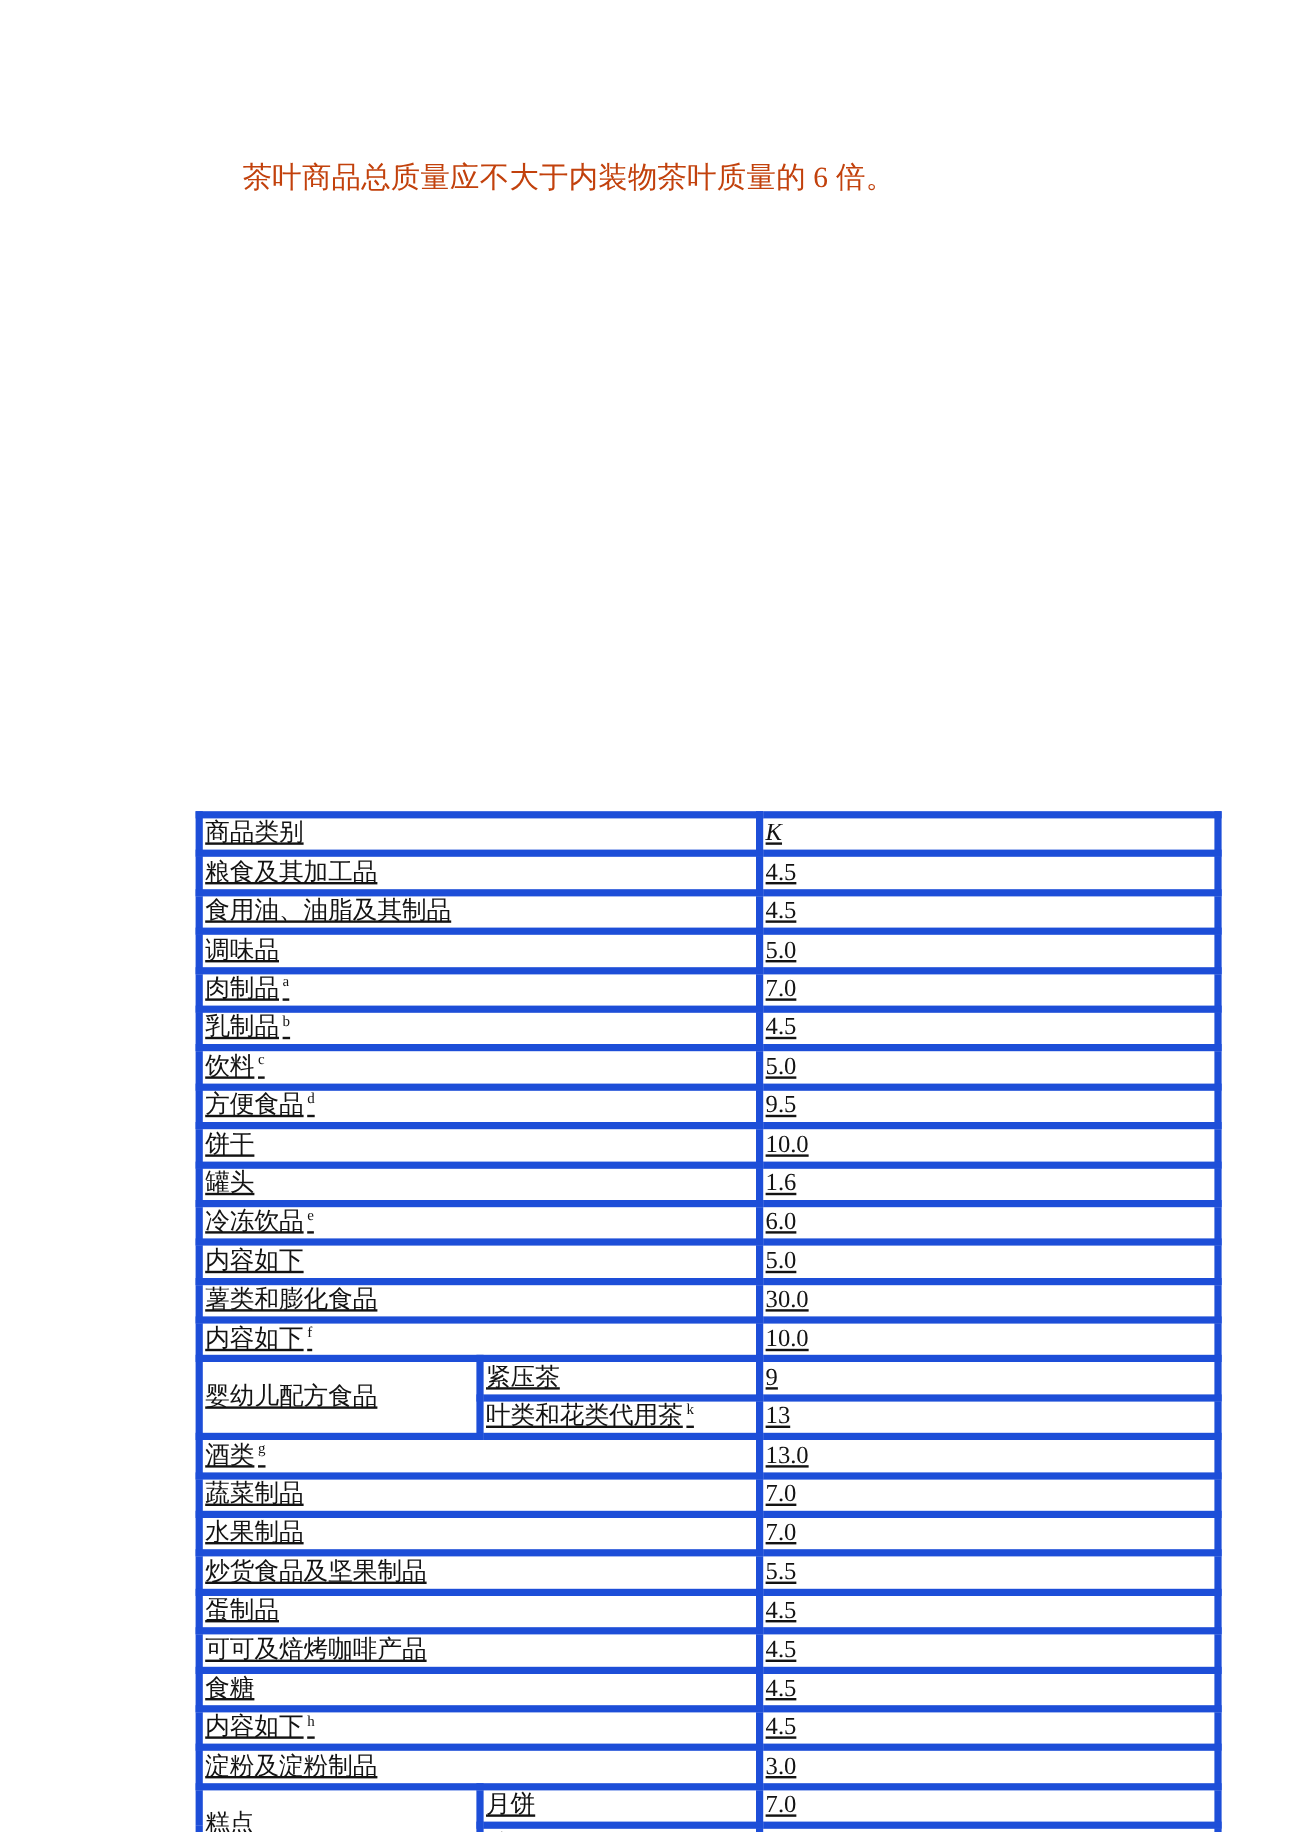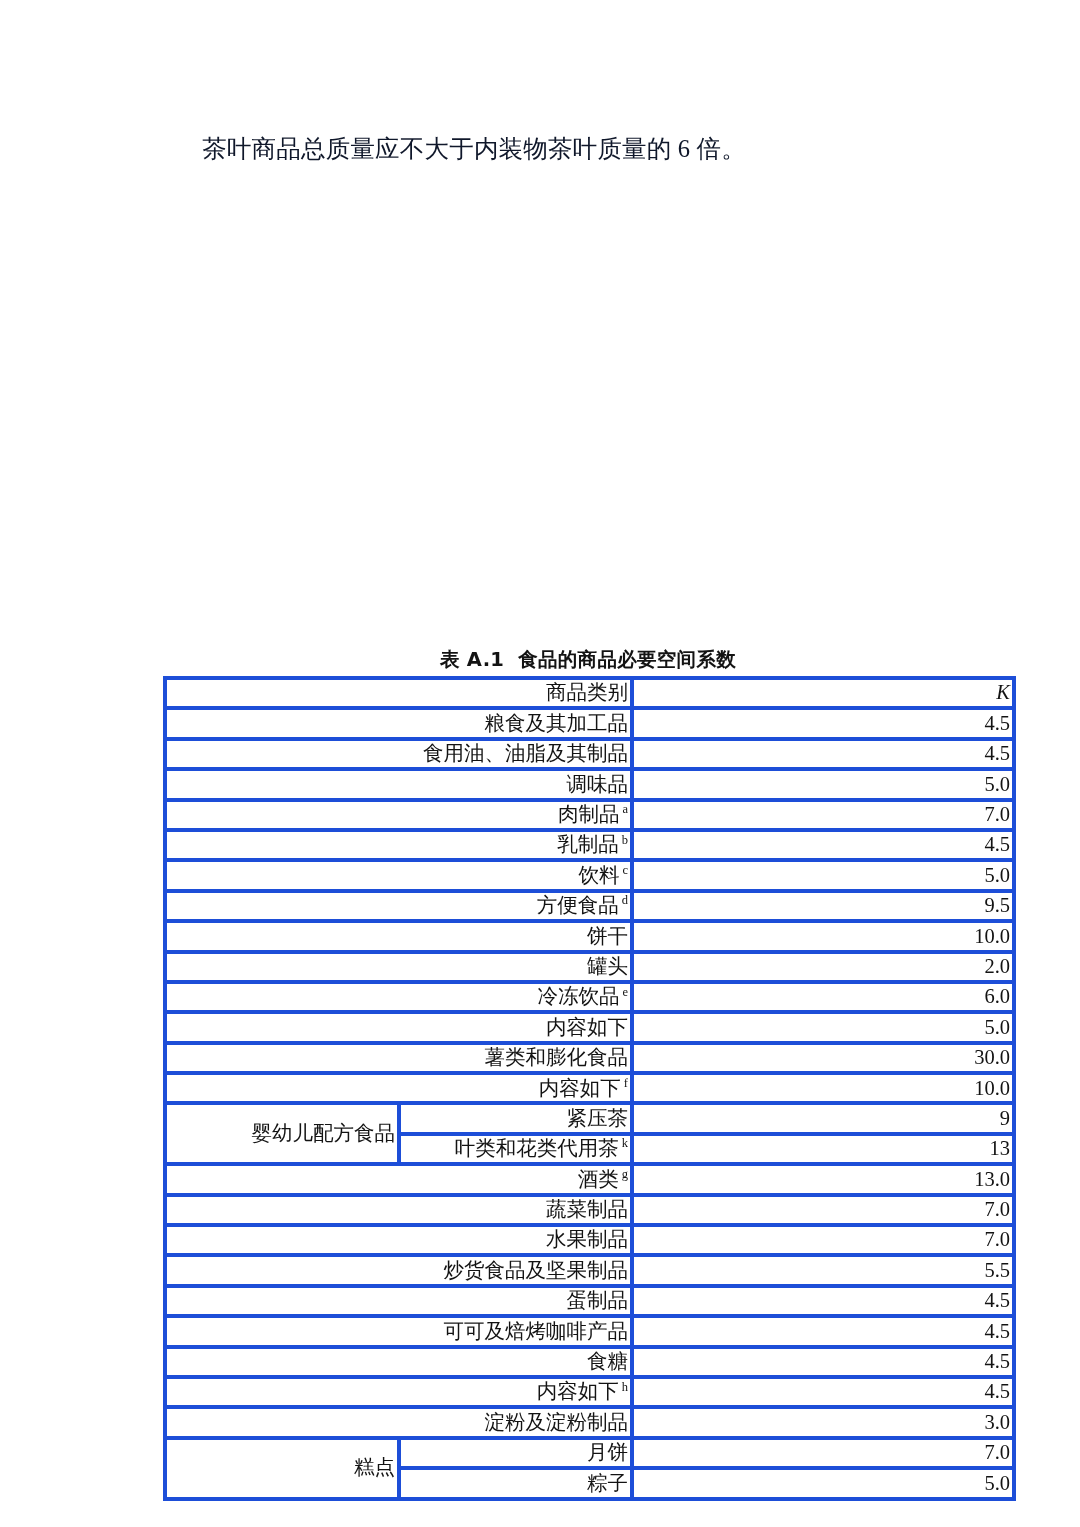--- a/index.html
+++ b/index.html
@@ -28,21 +28,21 @@
     top: 120px;
     width: 760px;
   }
   p.para {
     margin: 0 0 0 0;
     font-size: 24.5px;
     line-height: 57px;
     text-align: justify;
     text-justify: inter-ideograph;
     letter-spacing: 0.2px;
-    color: #0f172a;
+    color: #c2410c;
   }
   p.para.indent { text-indent: 2em; }
   p.para.indent-small { text-indent: 1.6em; }
 
   
   .table-title {
     position: absolute;
     left: 163px;
     top: 646px;
     width: 850px;
@@ -63,27 +63,28 @@
     width: 849px;
   }
   table.k-table {
     border-collapse: collapse;
     width: 849px;
     table-layout: fixed;
     font-size: 20.5px;
     color: #131313;
   }
   table.k-table td {
-    border: 4px solid #1d4ed8;
-    text-align: right;
+    border: 6px solid #1d4ed8;
+    text-align: left;
     vertical-align: middle;
     height: 26.4px;
     padding: 0 2px;
     line-height: 1.05;
     font-family: "Liberation Serif", "DejaVu Serif", serif;
+    text-decoration: underline;
   }
   table.k-table td.kval { }
   td .sup {
     font-size: 12.5px;
     vertical-align: super;
     line-height: 0;
     margin-left: 3px;
     font-family: "Liberation Serif", "DejaVu Serif", serif;
   }
   .kheader { font-style: italic; }
@@ -91,23 +92,20 @@
 </style>
 </head>
 <body>
 
 <div class="page">
 
   <div class="body-text">
     <p class="para indent-small">茶叶商品总质量应不大于内装物茶叶质量的 6 倍。</p>
   </div>
 
-  <div class="table-title">
-    <span>表 A.1</span><span class="gap"></span><span>食品的商品必要空间系数</span>
-  </div>
 
   <div class="tbl-wrap">
     <table class="k-table">
       <colgroup>
         <col style="width:234px">
         <col style="width:233px">
         <col style="width:382px">
       </colgroup>
       <tbody id="tbody">
           <tr>
@@ -141,21 +139,21 @@
           <tr>
             <td colspan="2"><span>方便食品</span><span class="sup">d</span></td>
             <td class="kval"><span>9.5</span></td>
           </tr>
           <tr>
             <td colspan="2"><span>饼干</span></td>
             <td class="kval"><span>10.0</span></td>
           </tr>
           <tr>
             <td colspan="2"><span>罐头</span></td>
-            <td class="kval"><span>2.0</span></td>
+            <td class="kval"><span>1.6</span></td>
           </tr>
           <tr>
             <td colspan="2"><span>冷冻饮品</span><span class="sup">e</span></td>
             <td class="kval"><span>6.0</span></td>
           </tr>
           <tr>
             <td colspan="2"><span>内容如下</span></td>
             <td class="kval"><span>5.0</span></td>
           </tr>
           <tr>

